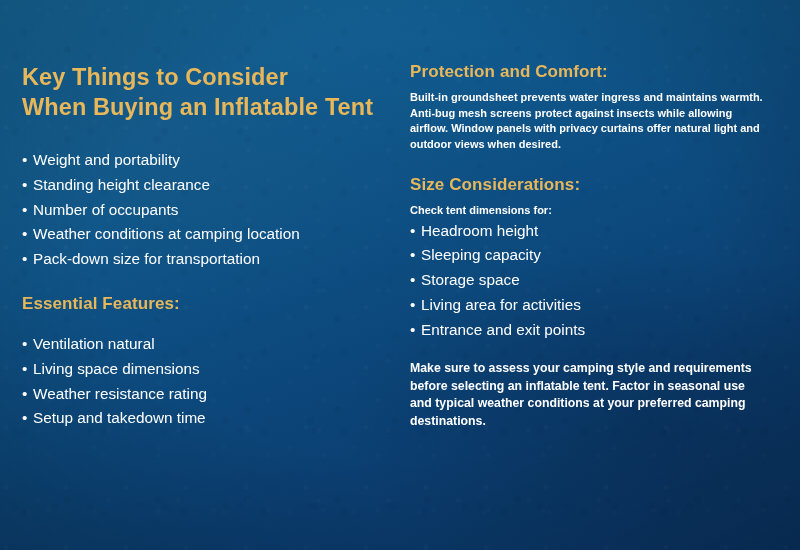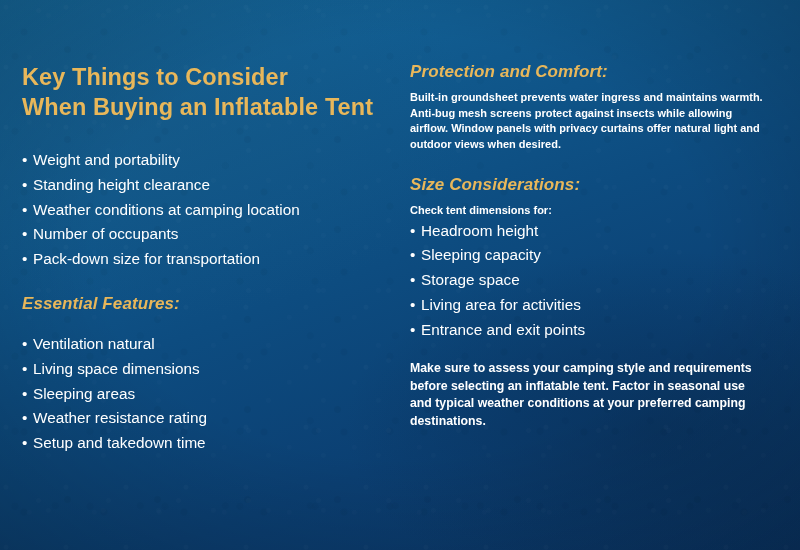--- a/index.html
+++ b/index.html
@@ -70,21 +70,20 @@
     font-weight: bold;
     line-height: 1.28;
     letter-spacing: 0.1px;
   }
   .heading {
     color: #e8b75a;
     font-size: 17px;
     font-weight: bold;
     margin: 0 0 8px 0;
     letter-spacing: 0.1px;
-    font-style: italic;
   }
   ul.bullets {
     list-style: none;
     margin: 0;
     padding: 0;
   }
   ul.bullets li {
     color: #ffffff;
     font-size: 15.3px;
     font-weight: normal;
@@ -127,35 +126,34 @@
       <h1 class="title">
         <span>Key Things to Consider</span><br>
         <span>When Buying an Inflatable Tent</span>
       </h1>
 
       <div class="sp-26"></div>
 
       <ul class="bullets">
         <li><span class="dot">•</span><span>Weight and portability</span></li>
         <li><span class="dot">•</span><span>Standing height clearance</span></li>
+        <li><span class="dot">•</span><span>Number of occupants</span></li>
         <li><span class="dot">•</span><span>Weather conditions at camping location</span></li>
-        <li><span class="dot">•</span><span>Number of occupants</span></li>
         <li><span class="dot">•</span><span>Pack-down size for transportation</span></li>
       </ul>
 
       <div class="sp-22"></div>
 
       <div class="heading">Essential Features:</div>
 
       <div class="sp-10"></div>
 
       <ul class="bullets">
         <li><span class="dot">•</span><span>Ventilation natural</span></li>
         <li><span class="dot">•</span><span>Living space dimensions</span></li>
-        <li><span class="dot">•</span><span>Sleeping areas</span></li>
         <li><span class="dot">•</span><span>Weather resistance rating</span></li>
         <li><span class="dot">•</span><span>Setup and takedown time</span></li>
       </ul>
     </div>
 
     <div class="col-right">
       <div class="heading">Protection and Comfort:</div>
 
       <p class="body">Built-in groundsheet prevents water ingress and maintains warmth. Anti-bug mesh screens protect against insects while allowing airflow. Window panels with privacy curtains offer natural light and outdoor views when desired.</p>
 

